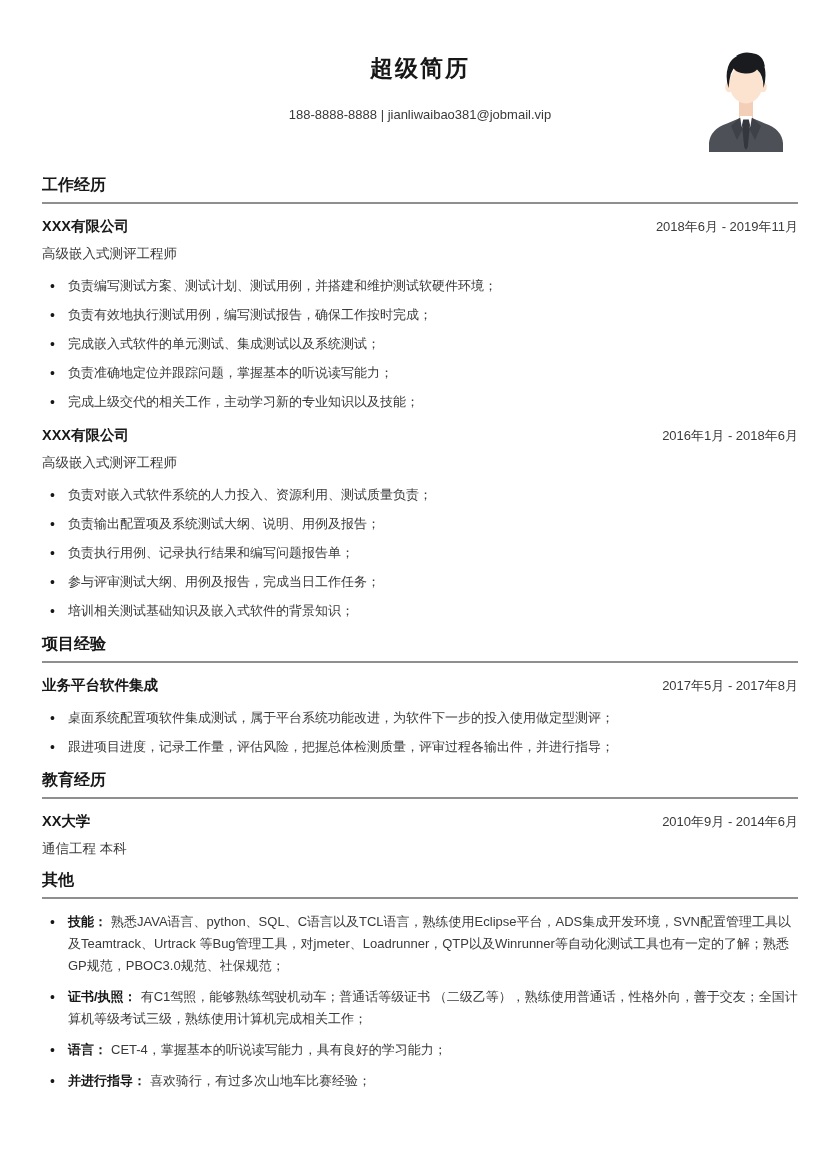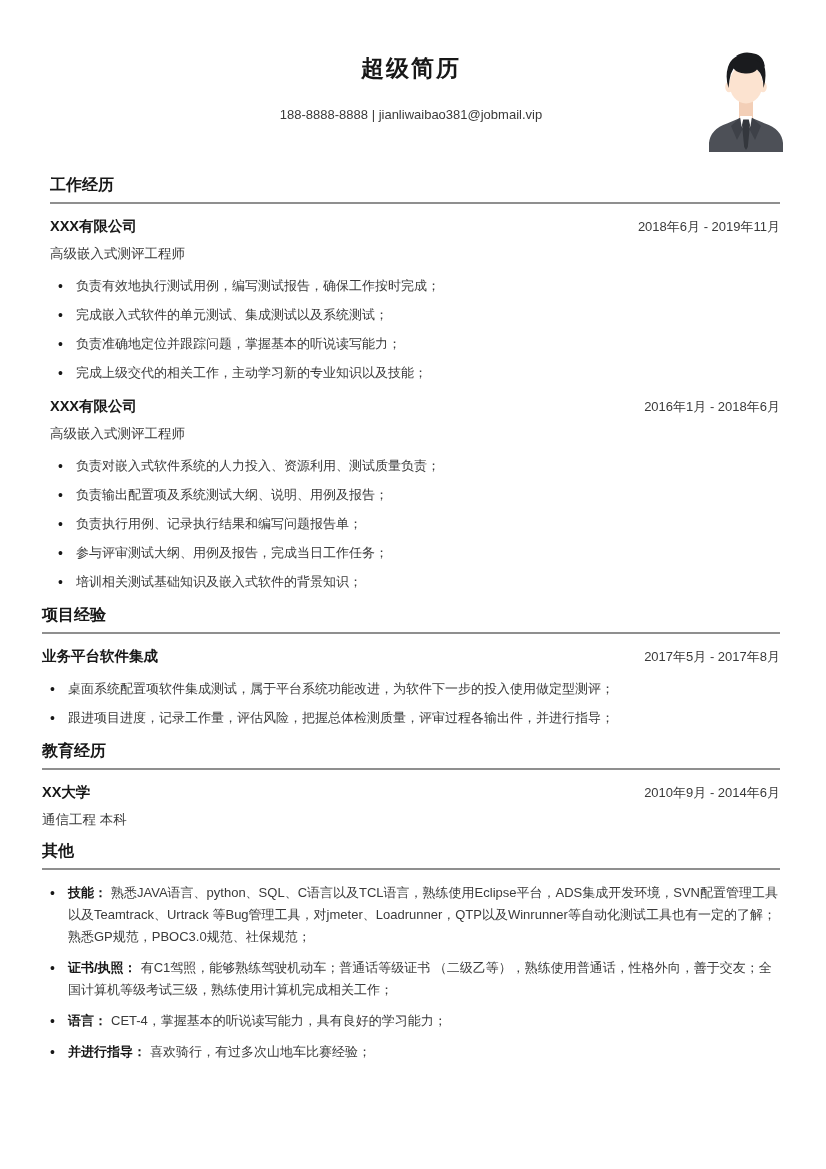--- a/index.html
+++ b/index.html
@@ -3,38 +3,38 @@
 <meta charset="utf-8">
 <style>
   * { margin:0; padding:0; box-sizing:border-box; }
   html,body { background:#ffffff; }
   body {
     width:826px; height:1169px;
     font-family:"Liberation Sans","DejaVu Sans",sans-serif;
     color:var(--body-text,#3a3a3a);
     -webkit-font-smoothing:antialiased;
   }
-  .page { position:relative; width:826px; height:1169px; background:#fff; padding:54px 46px 0 42px; overflow:hidden; }
+  .page { position:relative; width:826px; height:1169px; background:#fff; padding:54px 28px 0 42px; overflow:hidden; }
 
   
   .title { text-align:center; font-size:23px; line-height:28px; font-weight:700; color:var(--heading-text,#171717); letter-spacing:2px; }
   .contact { text-align:center; font-size:13px; line-height:16px; color:var(--body-text,#3a3a3a); margin-top:25px; }
   .avatar { position:absolute; top:47px; right:40px; width:80px; height:105px; }
   .avatar svg { display:block; }
   .f-suit { fill:var(--suit,#4d5057); }
   .f-lapel { fill:var(--lapel,#3e4148); }
   .f-shirt { fill:#ffffff; }
   .f-tie { fill:var(--tie,#34373d); }
   .f-skin { fill:var(--skin,#fce3d0); }
   .f-neck { fill:var(--neck,#f3cfb7); }
   .f-hair { fill:var(--hair,#1a1b1e); }
 
   
   section { margin-top:12px; }
-  section.first { margin-top:52px;margin-left:8px; }
+  section.first { margin-top:52px; }
   h2.sec-head {
     font-size:16px; line-height:20px; font-weight:700; color:var(--heading-text,#171717);
     padding-bottom:7px; border-bottom:2px solid var(--rule,#8f8f8f);
   }
   .entry { margin-top:13px; }
   .entry-head { display:flex; justify-content:space-between; align-items:baseline; }
   .company { font-size:14.5px; font-weight:700; color:var(--heading-text,#171717); }
   .date { font-size:13px; color:var(--body-text,#3a3a3a); white-space:nowrap; }
   .role { margin-top:9px; font-size:13.5px; color:var(--body-text,#3a3a3a); }
 
@@ -86,20 +86,21 @@
   <section class="first">
     <h2 class="sec-head">工作经历</h2>
 
     <div class="entry">
       <div class="entry-head">
         <span class="company">XXX有限公司</span>
         <span class="date">2018年6月 - 2019年11月</span>
       </div>
       <div class="role">高级嵌入式测评工程师</div>
       <ul class="bullets">
+        <li>负责编写测试方案、测试计划、测试用例，并搭建和维护测试软硬件环境；</li>
         <li>负责有效地执行测试用例，编写测试报告，确保工作按时完成；</li>
         <li>完成嵌入式软件的单元测试、集成测试以及系统测试；</li>
         <li>负责准确地定位并跟踪问题，掌握基本的听说读写能力；</li>
         <li>完成上级交代的相关工作，主动学习新的专业知识以及技能；</li>
       </ul>
     </div>
 
     <div class="entry">
       <div class="entry-head">
         <span class="company">XXX有限公司</span>

